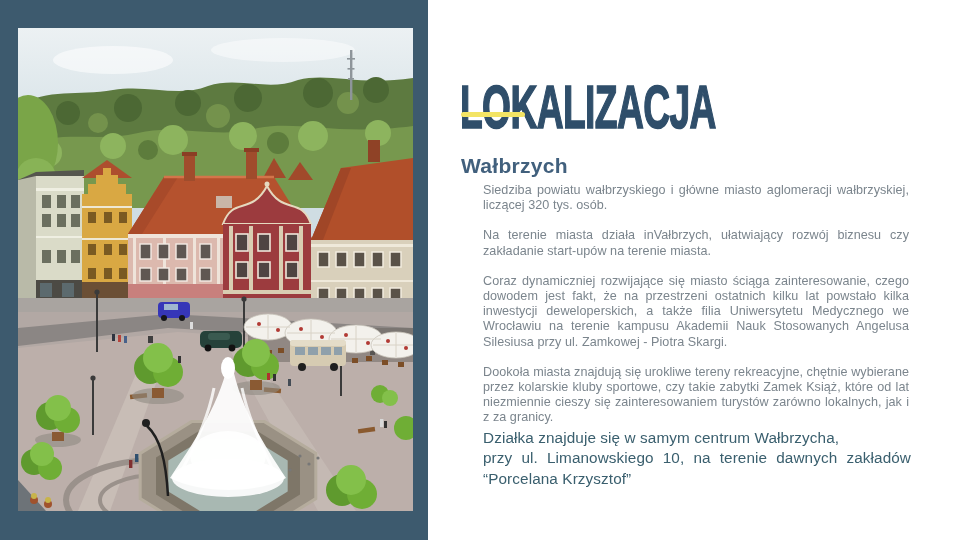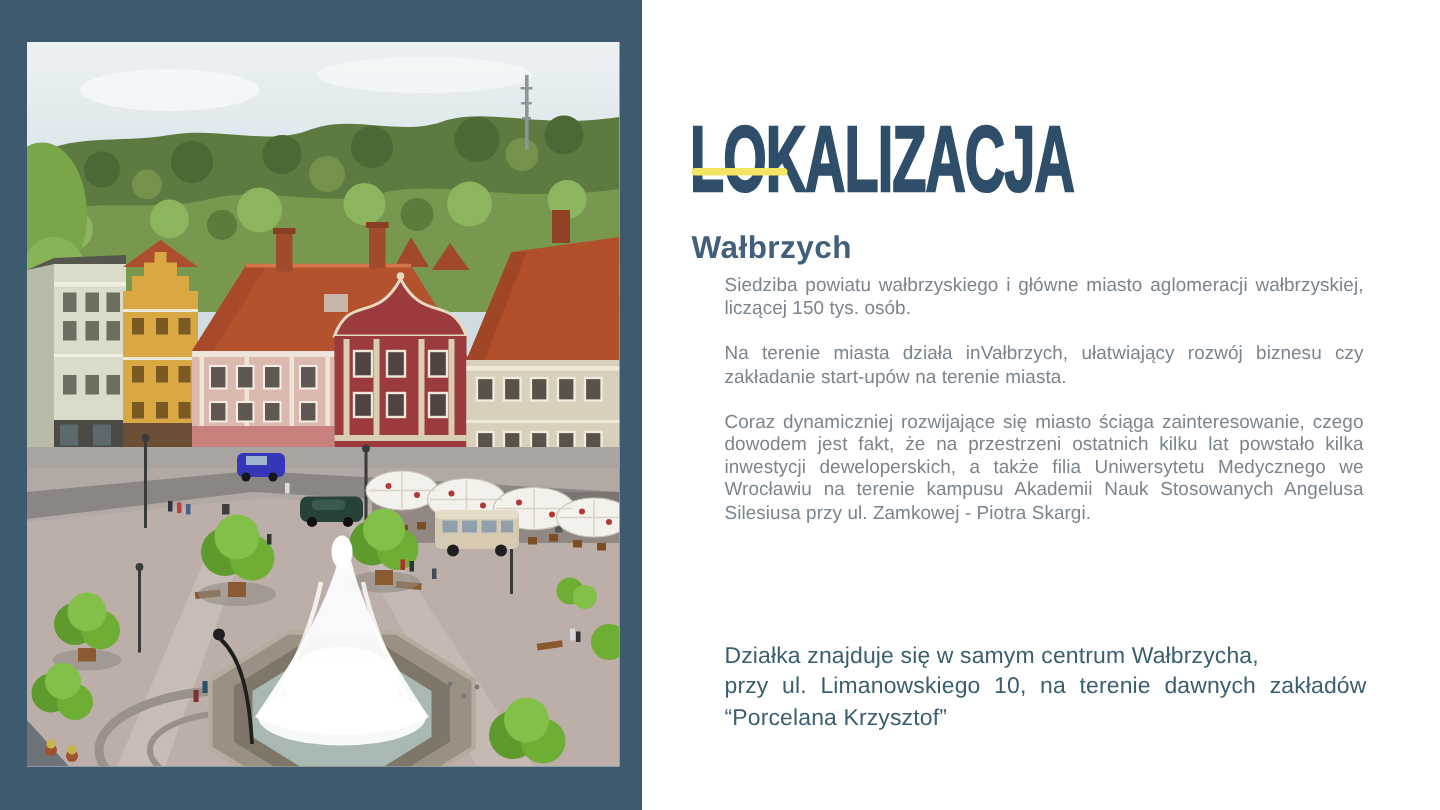--- a/index.html
+++ b/index.html
@@ -368,23 +368,24 @@
       </svg>
     </div>
   </aside>
 
   <main class="content">
     <h1 class="title">LOKALIZACJA</h1>
     <div class="accent"></div>
     <h2 class="heading">Wałbrzych</h2>
 
     <div class="paras">
-      <p>Siedziba powiatu wałbrzyskiego i główne miasto aglomeracji wałbrzyskiej, liczącej 150 tys. osób.</p>
+      <p>Siedziba powiatu wałbrzyskiego i główne miasto aglomeracji wałbrzyskiej, liczącej 320 tys. osób.</p>
       <p>Na terenie miasta działa inVałbrzych, ułatwiający rozwój biznesu czy zakładanie start-upów na terenie miasta.</p>
       <p>Coraz dynamiczniej rozwijające się miasto ściąga zainteresowanie, czego dowodem jest fakt, że na przestrzeni ostatnich kilku lat powstało kilka inwestycji deweloperskich, a także filia Uniwersytetu Medycznego we Wrocławiu na terenie kampusu Akademii Nauk Stosowanych Angelusa Silesiusa przy ul. Zamkowej - Piotra Skargi.</p>
+      <p>Dookoła miasta znajdują się urokliwe tereny rekreacyjne, chętnie wybierane przez kolarskie kluby sportowe, czy takie zabytki Zamek Książ, które od lat niezmiennie cieszy się zainteresowaniem turystów zarówno lokalnych, jak i z za granicy.</p>
     </div>
 
     <div class="highlight">
       <div class="l1">Działka znajduje się w samym centrum Wałbrzycha,</div>
       <div class="l2">przy ul. Limanowskiego 10, na terenie dawnych zakładów “Porcelana Krzysztof”</div>
     </div>
   </main>
 
 </div>
 

